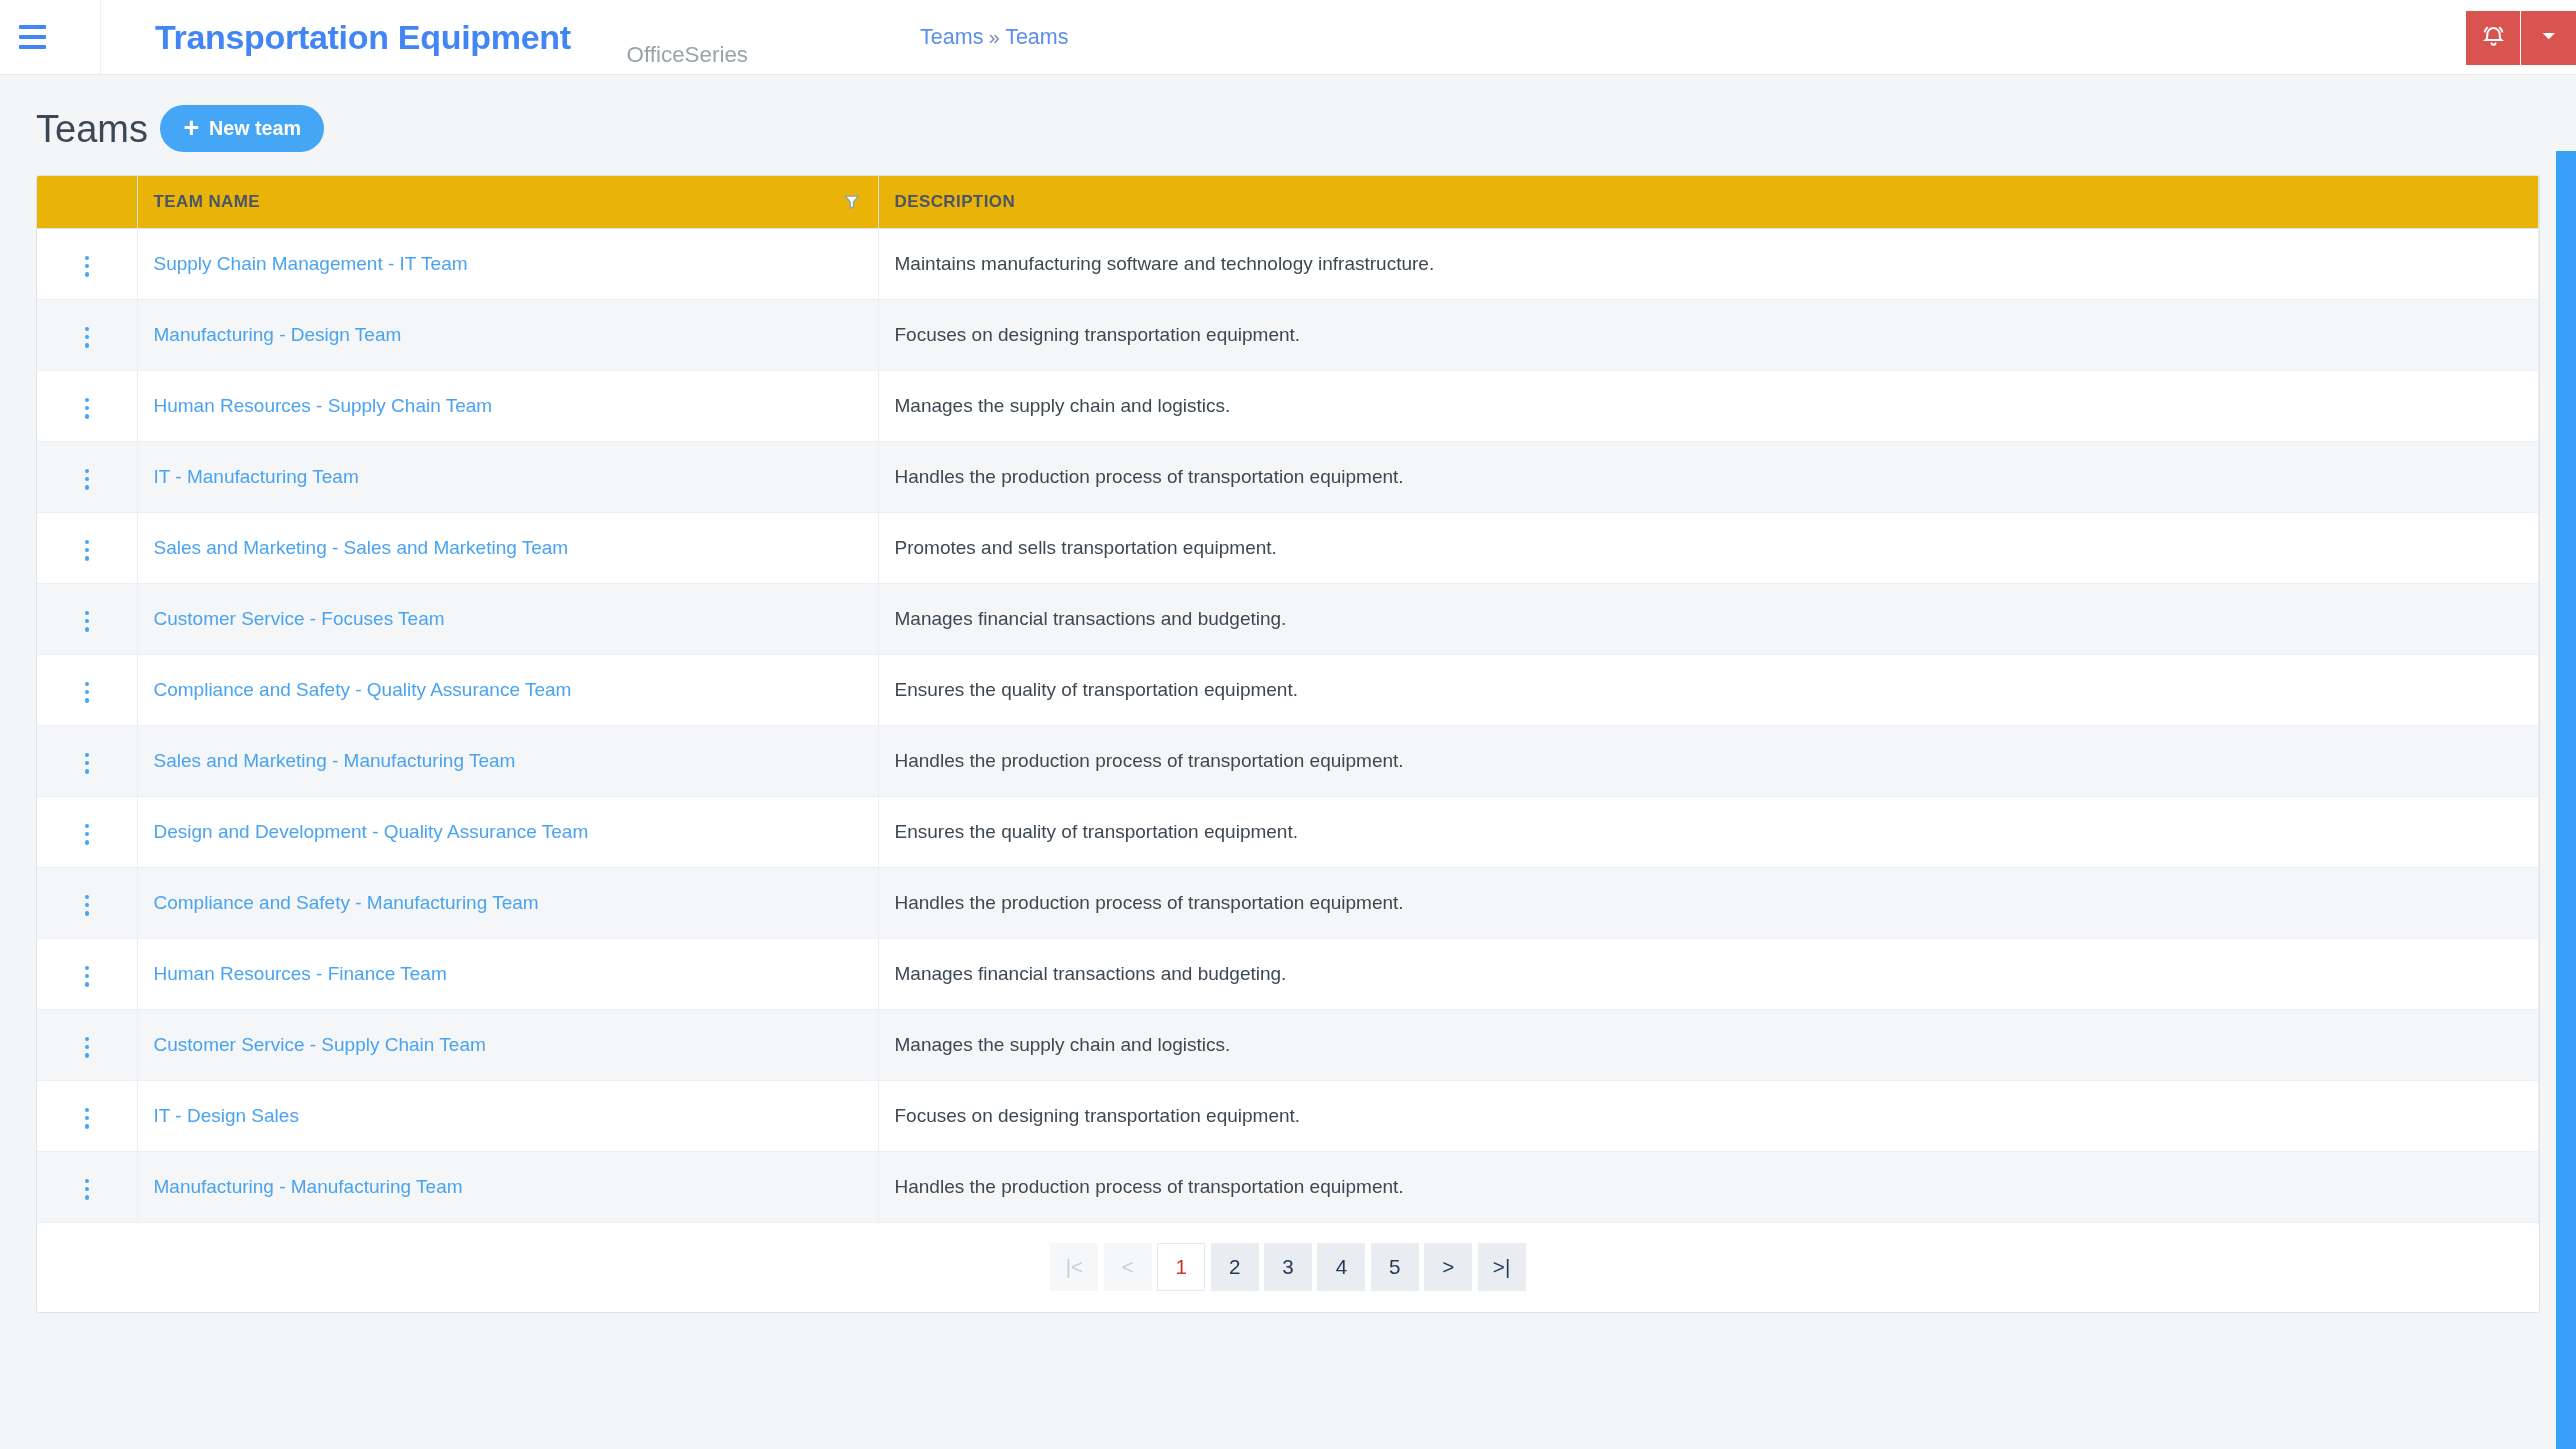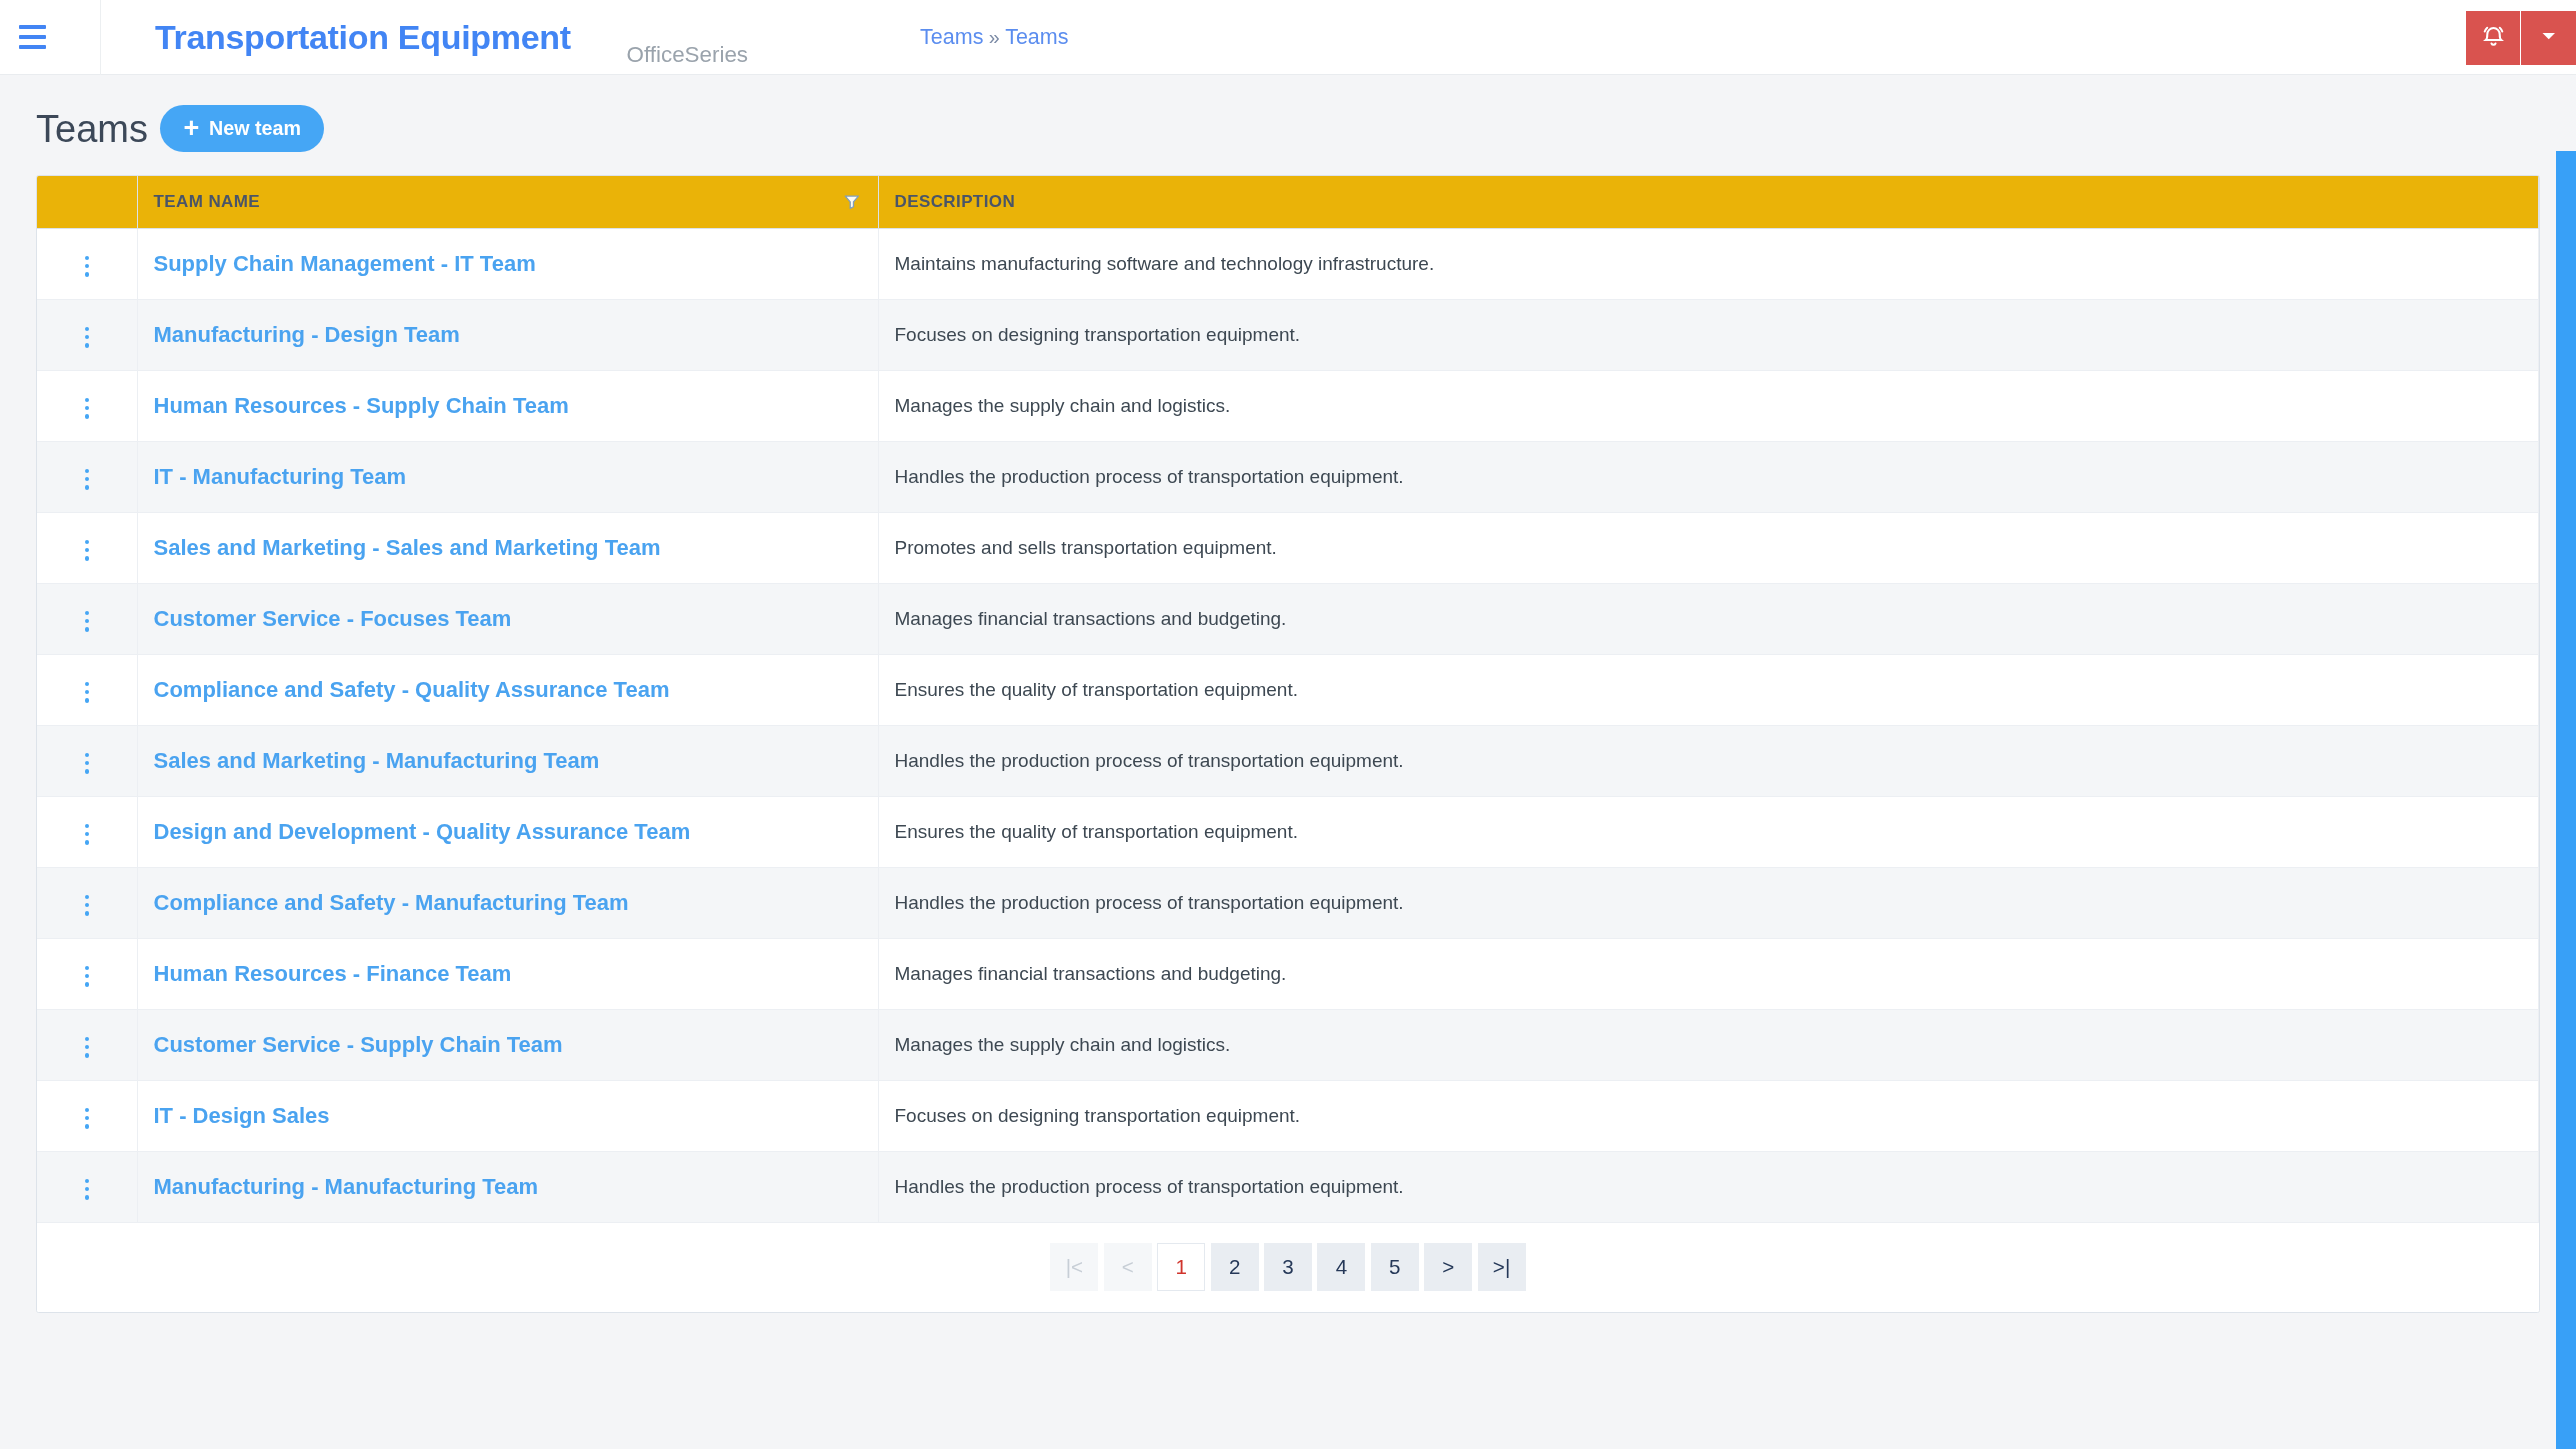--- a/index.html
+++ b/index.html
@@ -173,23 +173,22 @@
   }
   td.cell-menu { padding: 0; text-align: center; }
   td.cell-desc { border-right: none; padding-left: 18px; }
 
   tbody tr:nth-child(even) { background: #f4f6f8; }
   tbody tr:nth-child(odd)  { background: #ffffff; }
 
   .team-link {
     color: #4aa3f0;
     text-decoration: none;
-    font-size: 22px;
-    cursor: pointer;
-    font-weight: bold;
+    font-size: 19px;
+    cursor: pointer;
   }
 
   .dots {
     display: inline-flex;
     flex-direction: column;
     gap: 3.6px;
     cursor: pointer;
     padding: 7.2px 12.5px;
   }
   .dots i {

